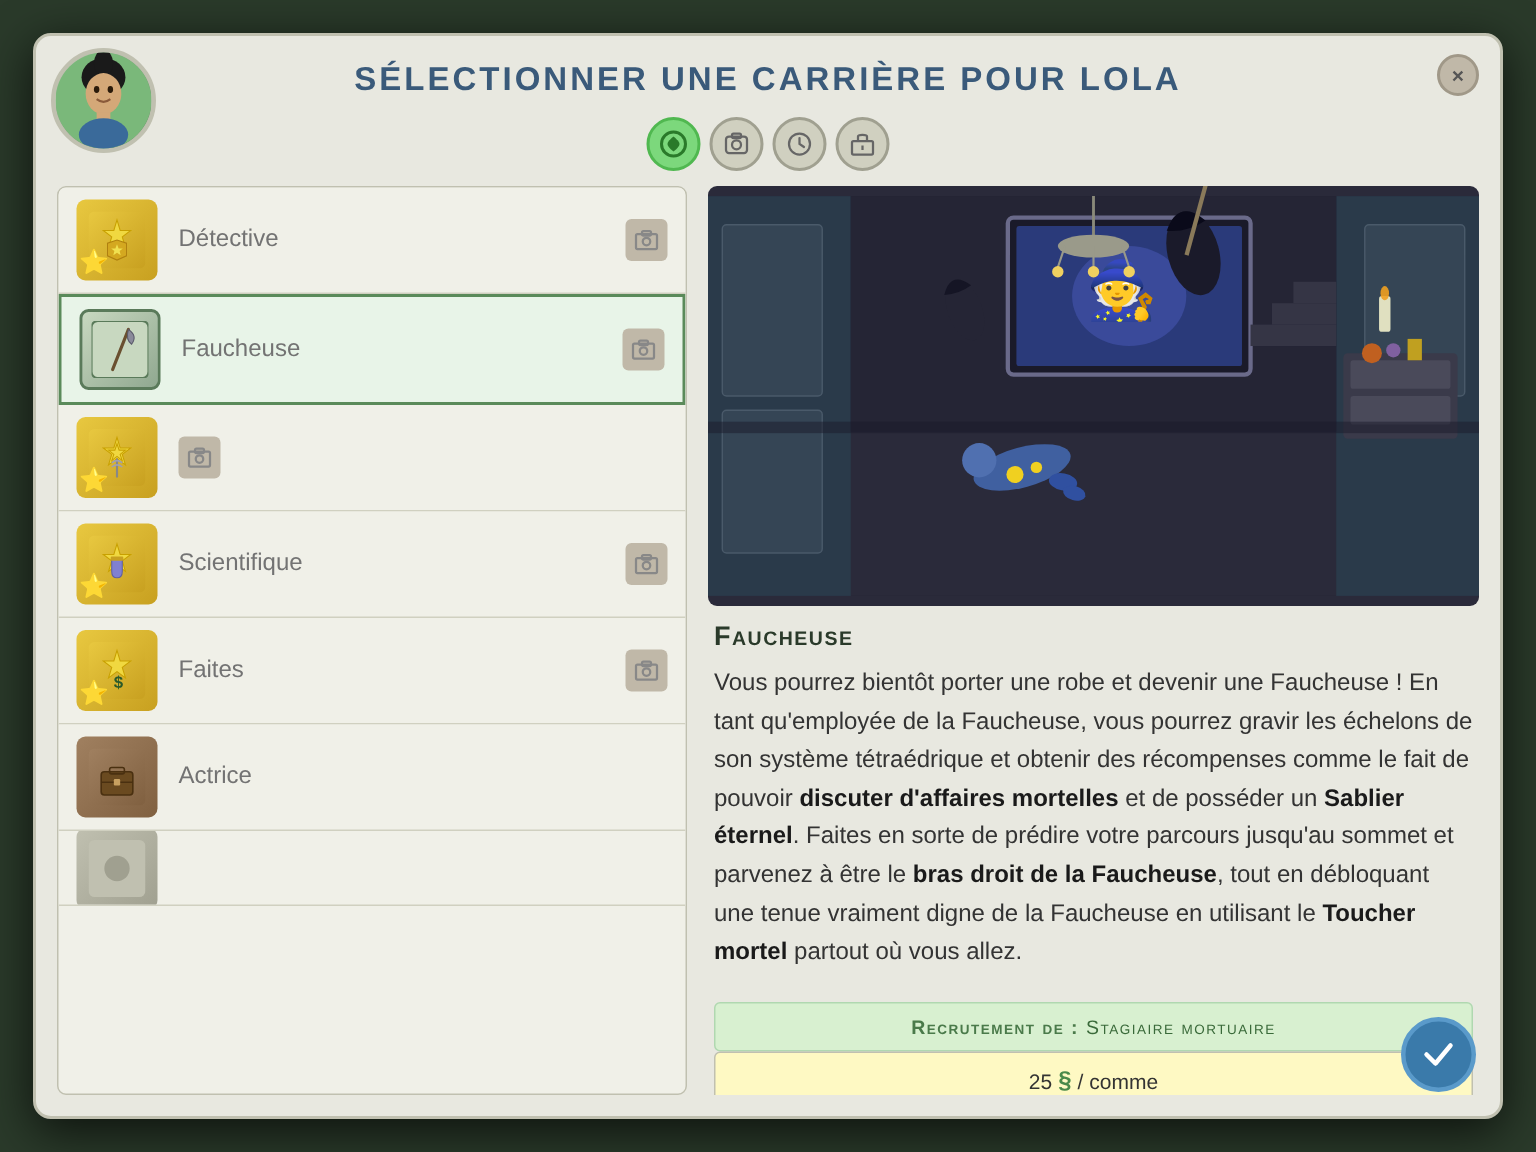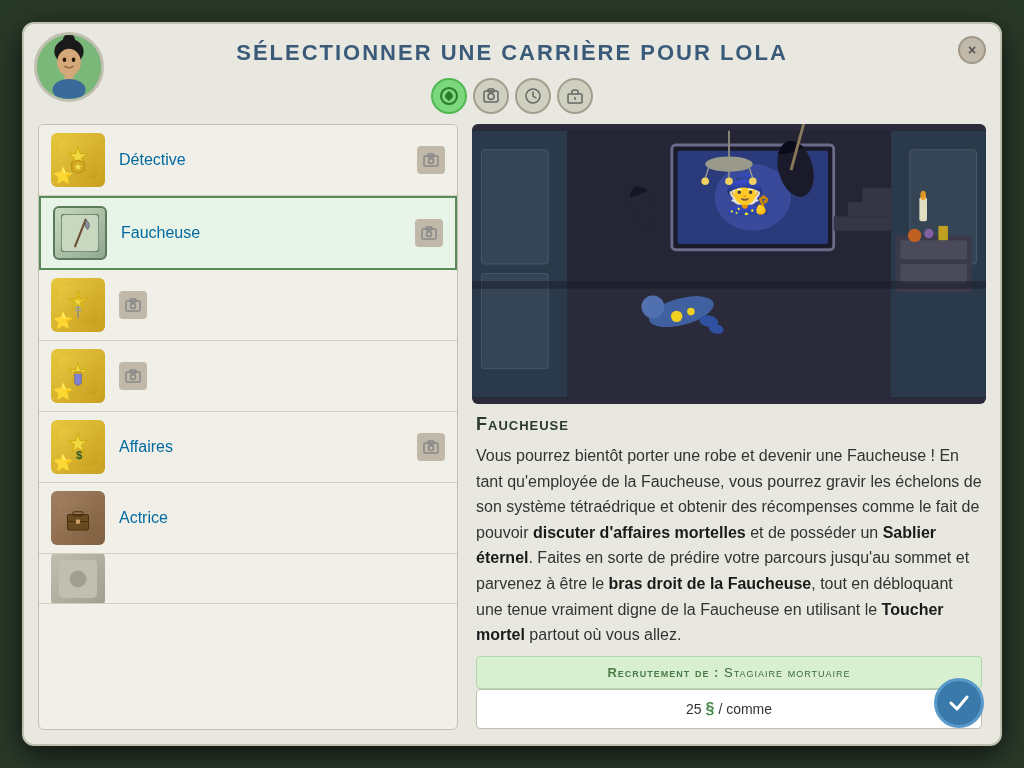--- a/index.html
+++ b/index.html
@@ -179,21 +179,21 @@
     .career-icon-affaires {
       background: linear-gradient(135deg, #a08060, #806040);
     }
 
     .career-icon-autre {
       background: linear-gradient(135deg, #c0c0b0, #a0a090);
     }
 
     .career-name {
       font-size: 16px;
-      color: #0369a1;
+      color: #737373;
       font-weight: 500;
       flex: 1;
     }
 
     .career-pack-icon {
       width: 28px;
       height: 28px;
       background: #c0b8a8;
       border-radius: 4px;
       display: flex;
@@ -243,41 +243,41 @@
 
     .career-info-desc strong {
       color: #1a1a1a;
       font-weight: bold;
     }
 
     .recruitment-bar {
       background: #d8f0d0;
       border-radius: 4px;
       padding: 8px 14px;
-      margin-top: 8px;
+      margin-top: 20px;
       text-align: center;
       font-size: 13px;
       font-variant: small-caps;
       letter-spacing: 1px;
       color: #3a6a3a;
       border: 1px solid #b0d8b0;
     }
 
     .recruitment-label {
       font-weight: bold;
       color: #4a7a4a;
     }
 
     .stats-bar {
       display: flex;
       margin-top: 0;
       border: 1px solid #c0c0b0;
       border-radius: 4px;
       overflow: hidden;
-      background: #ffffff;
+      background: #fef9c3;
     }
 
     .stat-cell {
       flex: 1;
       padding: 10px 8px;
       text-align: center;
       border-right: 1px solid #c0c0b0;
       font-size: 14px;
       color: #333;
     }
@@ -492,20 +492,21 @@
                 <stop offset="100%" stop-color="#c8a020"></stop>
               </linearGradient>
             </defs>
             <polygon points="27,8 30,18 40,18 32,24 35,34 27,28 19,34 22,24 14,18 24,18" fill="#f0d840" stroke="#c8a000" stroke-width="1"></polygon>
 
             <path d="M22 22 L22 34 Q22 40 27 40 Q32 40 32 34 L32 22 Z" fill="#8080d0" stroke="#6060a0" stroke-width="1"></path>
             <rect x="21" y="20" width="12" height="4" rx="1" fill="#c8a020"></rect>
           </svg>
           <div class="stars-overlay">⭐</div>
         </div>
+        <span class="career-name">Scientifique</span>
         <div class="career-pack-icon">
           <svg width="18" height="18" viewBox="0 0 18 18">
             <rect x="2" y="5" width="14" height="10" rx="1" fill="none" stroke="#888" stroke-width="1.5"></rect>
             <circle cx="9" cy="10" r="2.5" fill="none" stroke="#888" stroke-width="1.5"></circle>
             <rect x="6" y="3" width="6" height="3" rx="1" fill="none" stroke="#888" stroke-width="1.5"></rect>
           </svg>
         </div>
       </div>
 
       <div class="career-item">
@@ -517,21 +518,21 @@
                 <stop offset="0%" stop-color="#e8c840"></stop>
                 <stop offset="100%" stop-color="#c8a020"></stop>
               </linearGradient>
             </defs>
             <polygon points="27,8 30,18 40,18 32,24 35,34 27,28 19,34 22,24 14,18 24,18" fill="#f0d840" stroke="#c8a000" stroke-width="1"></polygon>
 
             <text x="24" y="44" font-size="16" fill="#2a5a2a" font-weight="bold">$</text>
           </svg>
           <div class="stars-overlay">⭐</div>
         </div>
-        <span class="career-name">Affaires</span>
+        <span class="career-name">Faites</span>
         <div class="career-pack-icon">
           <svg width="18" height="18" viewBox="0 0 18 18">
             <rect x="2" y="5" width="14" height="10" rx="1" fill="none" stroke="#888" stroke-width="1.5"></rect>
             <circle cx="9" cy="10" r="2.5" fill="none" stroke="#888" stroke-width="1.5"></circle>
             <rect x="6" y="3" width="6" height="3" rx="1" fill="none" stroke="#888" stroke-width="1.5"></rect>
           </svg>
         </div>
       </div>
 
       <div class="career-item">

